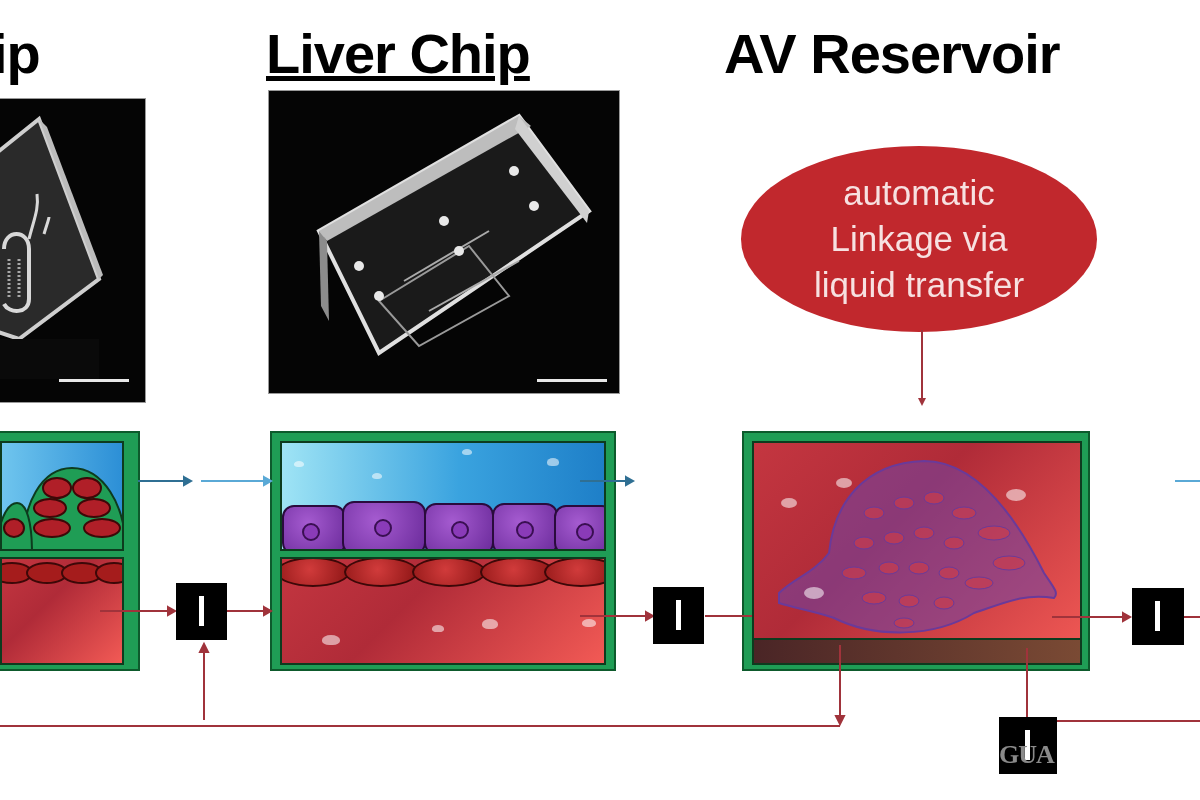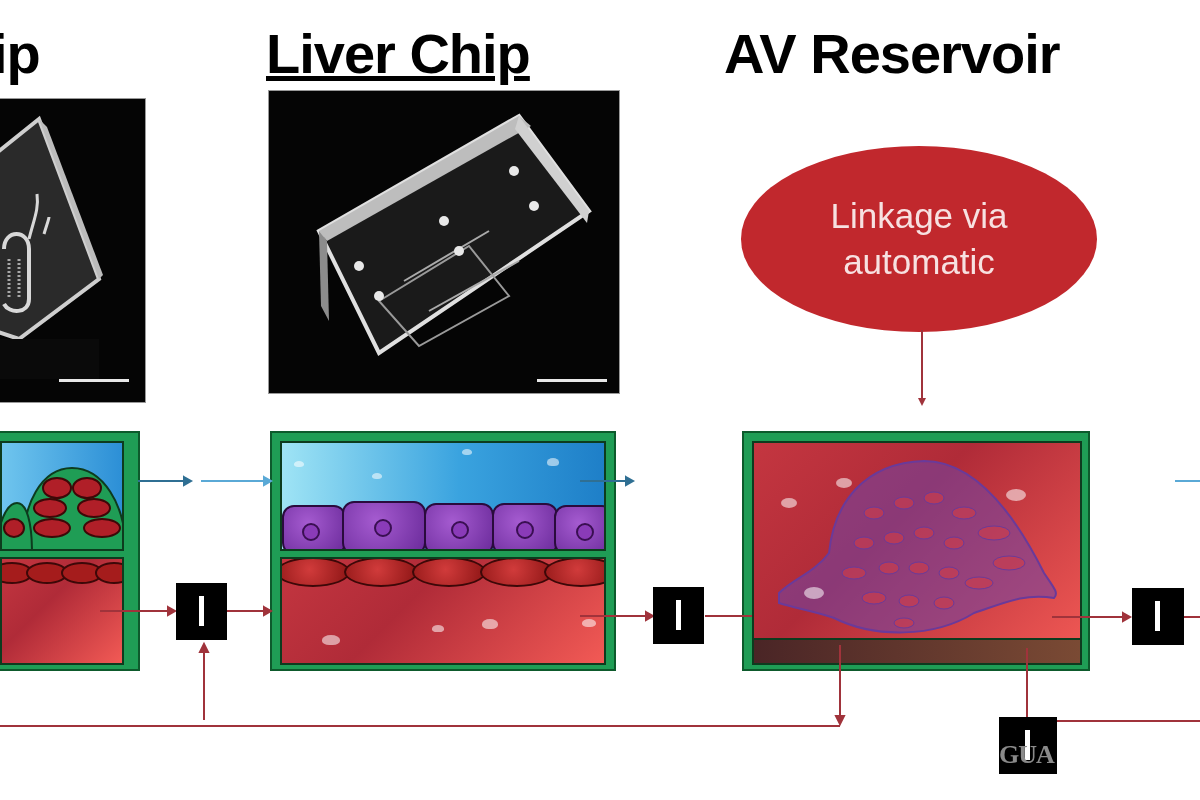--- a/index.html
+++ b/index.html
@@ -56,22 +56,23 @@
     <circle cx="110" cy="205" r="5" fill="#e8e8e8"></circle>
     <circle cx="245" cy="80" r="5" fill="#e8e8e8"></circle>
     <circle cx="265" cy="115" r="5" fill="#e8e8e8"></circle>
     <circle cx="175" cy="130" r="5" fill="#e8e8e8"></circle>
     <circle cx="190" cy="160" r="5" fill="#e8e8e8"></circle>
   </svg>
   <div class="scalebar" style="left:268px; top:288px; width:70px;"></div>
 </div>
 
 <div class="ellipse">
+  <span>automatic</span>
   <span>Linkage via</span>
-  <span>automatic</span>
+  <span>liquid transfer</span>
 </div>
 
 <svg class="line" style="left:915px; top:330px;" width="14" height="78">
   <line x1="7" y1="0" x2="7" y2="70" stroke="#a0333b" stroke-width="2"></line>
   <polygon points="3,68 11,68 7,76" fill="#a0333b"></polygon>
 </svg>
 
 <div class="chip" style="left:-10px; top:431px; width:150px; height:240px;">
   <div class="chamber blue2" style="left:8px; top:8px; width:124px; height:110px;">
     <svg width="124" height="110" viewBox="0 0 124 110">

